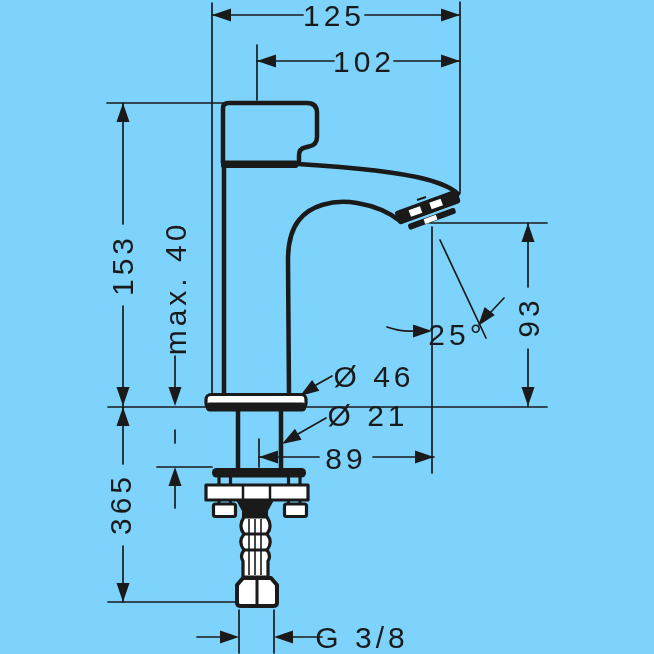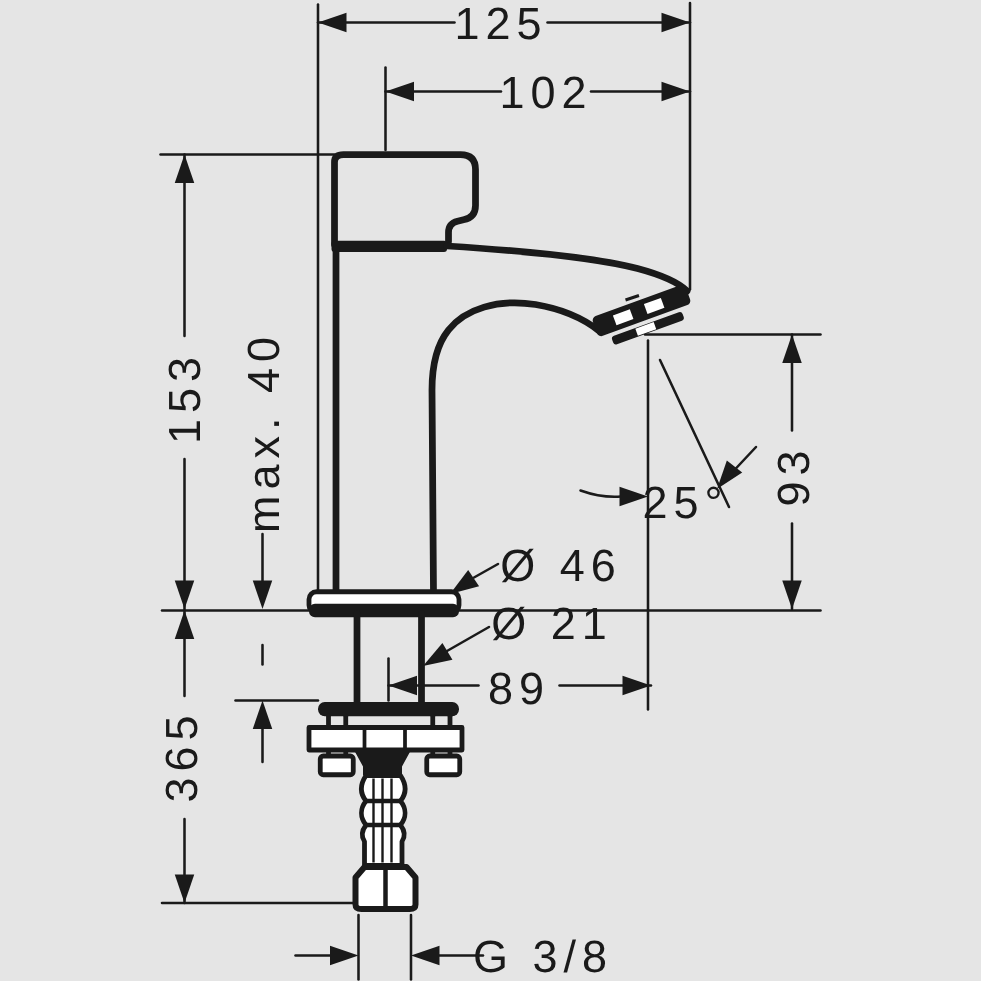--- a/index.html
+++ b/index.html
@@ -1,16 +1,16 @@
 <!DOCTYPE html>
 <html><head>
 <meta charset="utf-8">
 <style>
   html,body{margin:0;padding:0;background:#fff;}
-  .canvas{position:relative;width:654px;height:654px;background:#e5e5e5;overflow:hidden;}
+  .canvas{position:relative;width:654px;height:654px;background:#7dd3fc;overflow:hidden;}
   svg{display:block;}
   .thin{stroke:#1a1a1a;stroke-width:1.7;fill:none;stroke-linecap:round;}
   .thick{stroke:#1a1a1a;stroke-width:4.5;fill:none;stroke-linecap:round;stroke-linejoin:round;}
   .med{stroke:#1a1a1a;stroke-width:3.2;fill:none;stroke-linecap:round;stroke-linejoin:round;}
   .wfill{fill:#ffffff;}
   .bfill{fill:#1a1a1a;stroke:none;}
   .arr{fill:#1a1a1a;stroke:none;}
   text{font-family:"Liberation Sans", sans-serif;font-size:30px;letter-spacing:4px;fill:#1a1a1a;}
 </style>
 </head>

